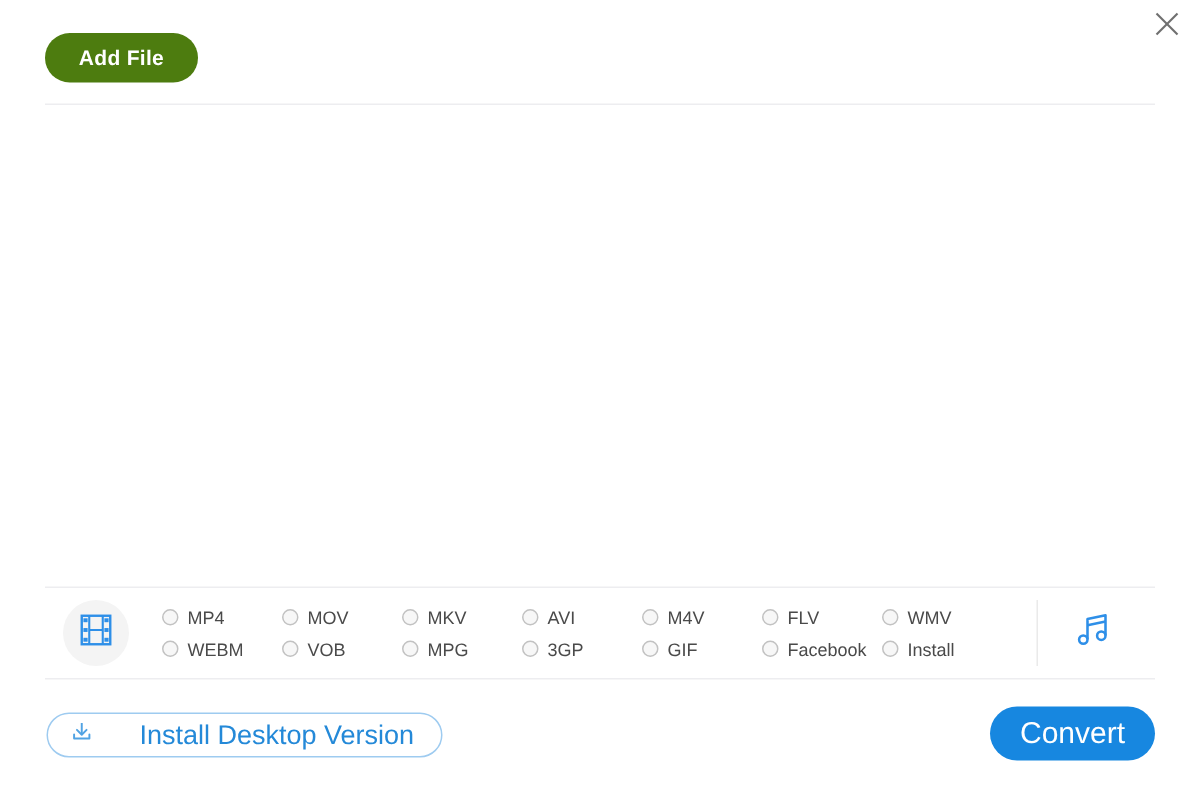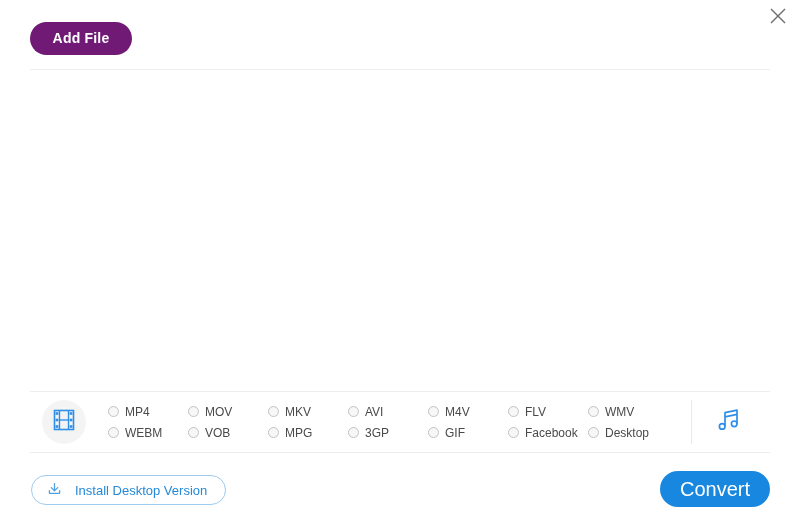--- a/index.html
+++ b/index.html
@@ -32,21 +32,21 @@
     height: 70px;
   }
   .add-file-btn {
     position: absolute;
     left: 30px;
     top: 22px;
     width: 102px;
     height: 33px;
     border: none;
     border-radius: 17px;
-    background: #701a75;
+    background: #4d7c0f;
     color: #ffffff;
     font-family: "Liberation Sans", sans-serif;
     font-size: 14px;
     font-weight: bold;
     letter-spacing: .2px;
     cursor: pointer;
     padding: 0;
     line-height: 33px;
     text-align: center;
   }
@@ -171,25 +171,25 @@
     position: absolute;
     left: 31px;
     top: 22px;
     height: 30px;
     padding: 0 18px 0 14px;
     border: 1px solid #9ecbf0;
     border-radius: 16px;
     background: #ffffff;
     color: #2489d8;
     font-family: "Liberation Sans", sans-serif;
-    font-size: 13px;
-    cursor: pointer;
-    display: flex;
-    align-items: center;
-    gap: 12px;
+    font-size: 18px;
+    cursor: pointer;
+    display: flex;
+    align-items: center;
+    gap: 30px;
     box-sizing: border-box;
     text-align: right;
   }
   .convert-btn {
     position: absolute;
     right: 30px;
     top: 18px;
     width: 110px;
     height: 36px;
     border: none;
@@ -295,21 +295,21 @@
       <label class="fmt">
         <span class="radio"></span>
         <span class="fmt-label">GIF</span>
       </label>
       <label class="fmt">
         <span class="radio"></span>
         <span class="fmt-label">Facebook</span>
       </label>
       <label class="fmt">
         <span class="radio"></span>
-        <span class="fmt-label">Desktop</span>
+        <span class="fmt-label">Install</span>
       </label>
     </div>
 
     <div class="panel-vdivider"></div>
 
     <div class="audio-icon-wrap">
       <span>
         <svg width="28" height="28" viewBox="0 0 28 28" aria-hidden="true">
           <path d="M11 20.2 V6.6 L23 4.2 V17.6" fill="none" stroke="#2e8fe8" stroke-width="1.7" stroke-linejoin="round"></path>
           <path d="M11 10.8 L23 8.4" fill="none" stroke="#2e8fe8" stroke-width="1.7"></path>

